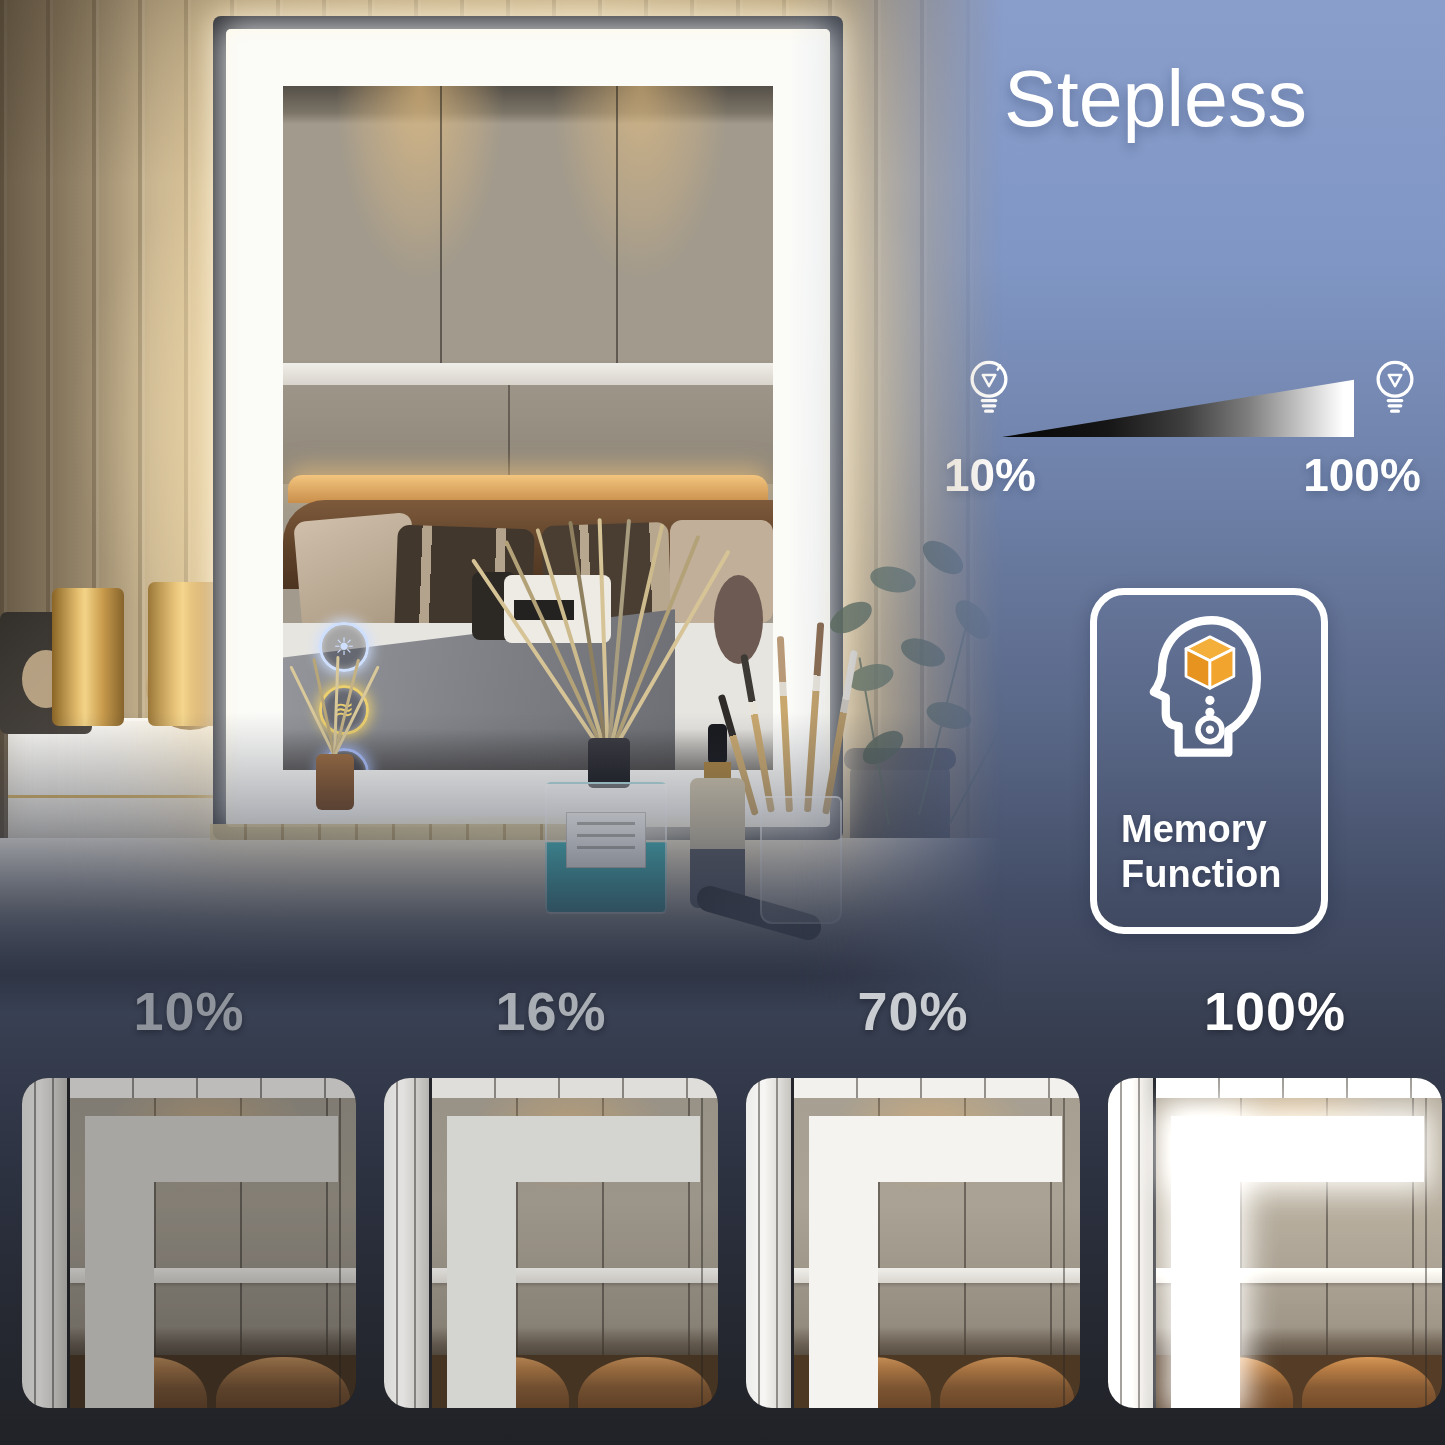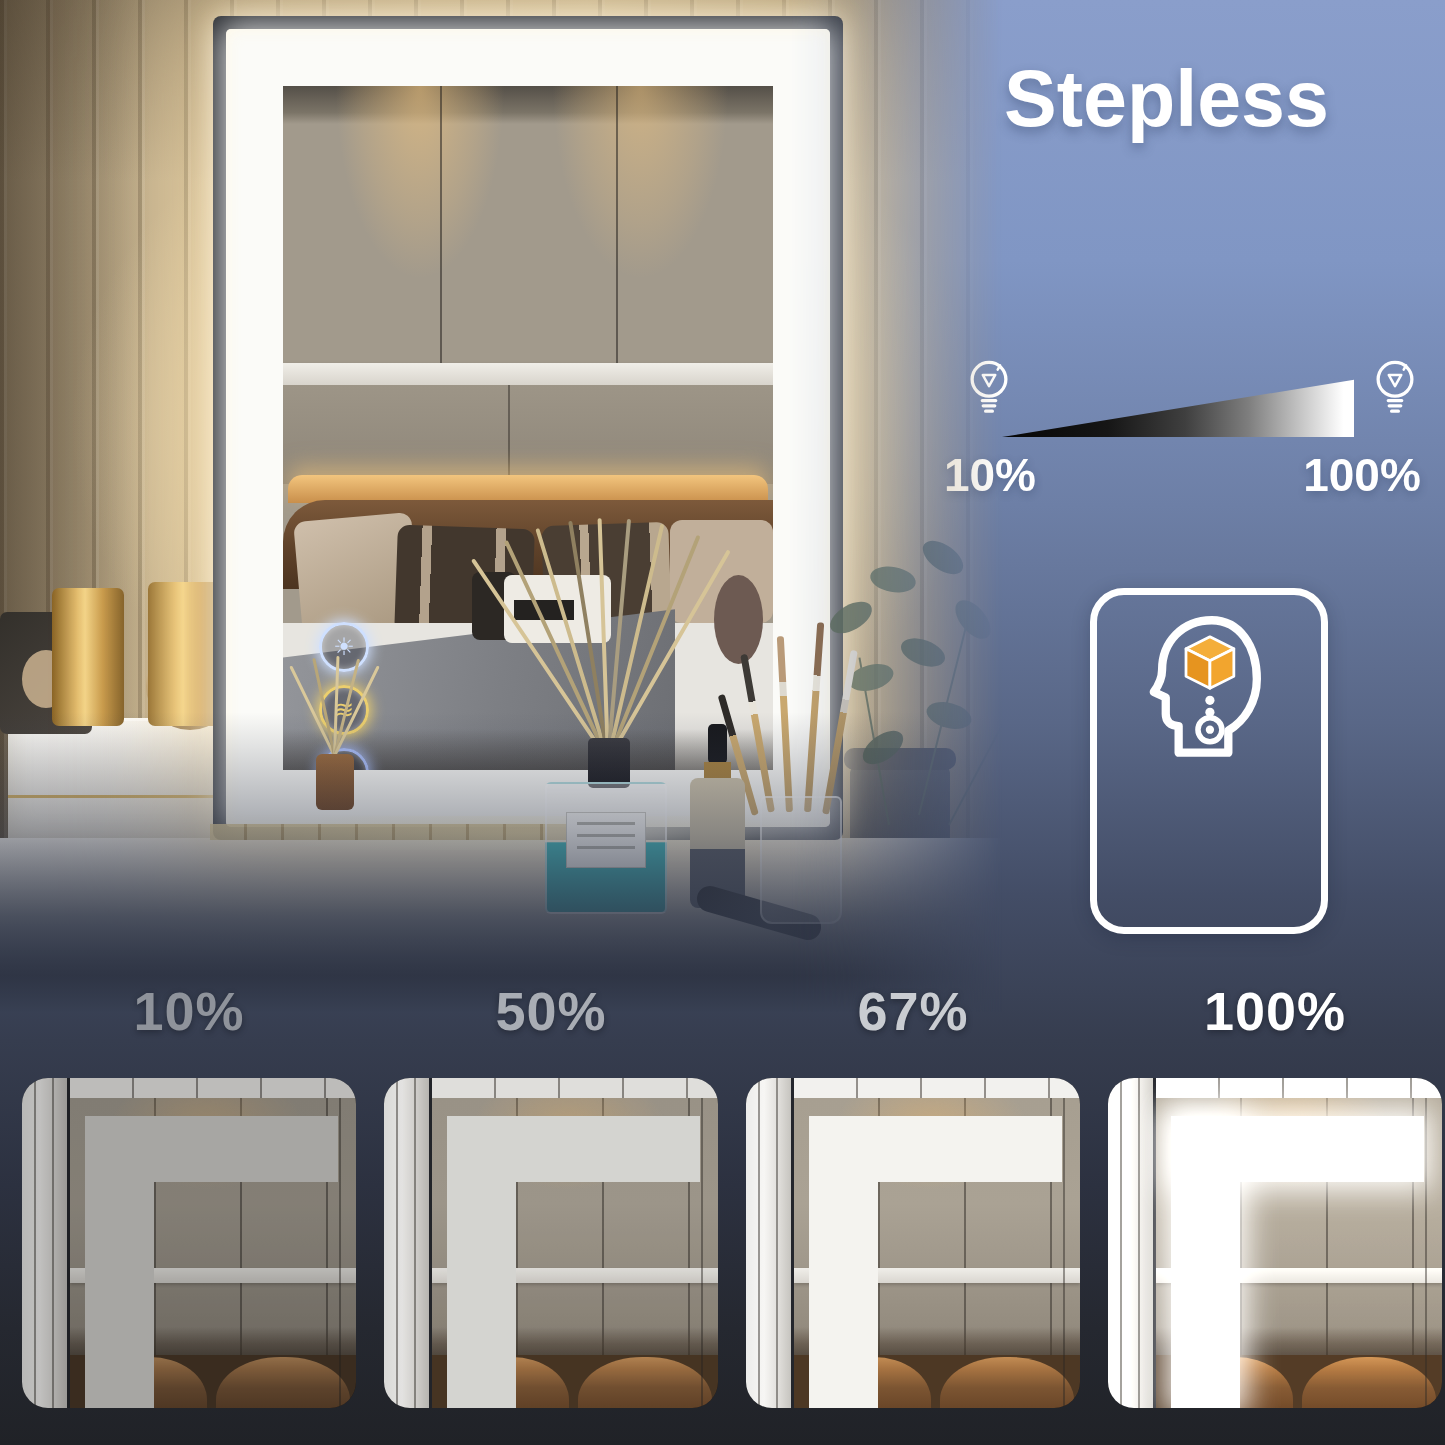--- a/index.html
+++ b/index.html
@@ -131,21 +131,21 @@
   
   .mini-d{left:290px;top:650px;width:100px;height:170px;z-index:12;}
   .mini-bottle{position:absolute;left:26px;top:104px;width:38px;height:56px;border-radius:6px;background:linear-gradient(180deg,#9a6a3e,#6e4424);}
   .mini-stick{position:absolute;bottom:64px;left:43px;width:3px;height:100px;background:#d9c89a;transform-origin:bottom center;border-radius:2px;}
 
   .photo-fade{left:0;right:0;bottom:0;height:300px;z-index:30;
     background:linear-gradient(180deg,rgba(56,64,83,0) 0%,rgba(54,61,79,.45) 40%,rgba(48,55,72,.8) 68%,rgba(45,51,67,.96) 88%,#384053 100%);}
 
   
   .rightpane{z-index:3;}
-  .title{left:1004px;top:48px;color:#fff;font-weight:bold;font-size:79px;line-height:1.28;letter-spacing:0;
+  .title{left:1004px;top:48px;color:#fff;font-weight:normal;font-size:79px;line-height:1.28;letter-spacing:0;
     text-shadow:0 5px 12px rgba(30,45,80,.35);}
   .bulb{width:54px;height:64px;}
   .bulb-l{left:962px;top:356px;}
   .bulb-r{left:1368px;top:356px;}
   .wedge{left:1002px;top:378px;width:352px;height:59px;
     clip-path:polygon(0% 100%,100% 3%,100% 100%);
     background:linear-gradient(90deg,#050505 0%,#161616 30%,#3f3f3f 52%,#7e7e7e 70%,#c6c6c6 85%,#ffffff 97%);}
   .dimlabel{color:#fff;font-weight:bold;font-size:46px;text-shadow:0 3px 8px rgba(30,45,80,.3);}
   .dim-min{left:942px;top:448px;width:96px;text-align:center;}
   .dim-max{left:1294px;top:448px;width:136px;text-align:center;}
@@ -354,26 +354,30 @@
       <g stroke="#fff" stroke-width="3" stroke-linejoin="round">
         <polygon points="76,30 102,43 76,56 50,43" fill="#f4ae3a"></polygon>
         <polygon points="50,43 76,56 76,86 50,73" fill="#e6941f"></polygon>
         <polygon points="102,43 76,56 76,86 102,73" fill="#f2a52e"></polygon>
       </g>
       <circle cx="76" cy="99" r="5" fill="#fff"></circle>
       <circle cx="76" cy="112" r="5" fill="#fff"></circle>
       <circle cx="76" cy="131" r="13" fill="none" stroke="#fff" stroke-width="6"></circle>
       <circle cx="76" cy="131" r="4.5" fill="#fff"></circle>
     </svg>
+    <div class="memtext">
+      <div>Memory</div>
+      <div>Function</div>
+    </div>
   </div>
 </div>
 
 <div class="abs blabel" data-level-label="0" style="color: rgb(143, 147, 155);">10%</div>
-<div class="abs blabel" data-level-label="1" style="color: rgb(169, 173, 180);">50%</div>
-<div class="abs blabel" data-level-label="2" style="color: rgb(201, 204, 209);">67%</div>
+<div class="abs blabel" data-level-label="1" style="color: rgb(169, 173, 180);">16%</div>
+<div class="abs blabel" data-level-label="2" style="color: rgb(201, 204, 209);">70%</div>
 <div class="abs blabel" data-level-label="3" style="color: rgb(255, 255, 255);">100%</div>
 
 <div class="abs thumb" data-level="0" style="--led: #d6d5d1;">
   <div class="ts" style="filter: brightness(0.78) saturate(0.85);">
     <div class="ts-slat"></div>
     <div class="ts-sline" style="left:3.5%"></div>
     <div class="ts-sline" style="left:9%"></div>
     <div class="ts-frameline"></div>
     <div class="ts-top"></div>
     <div class="ts-panels"></div>

